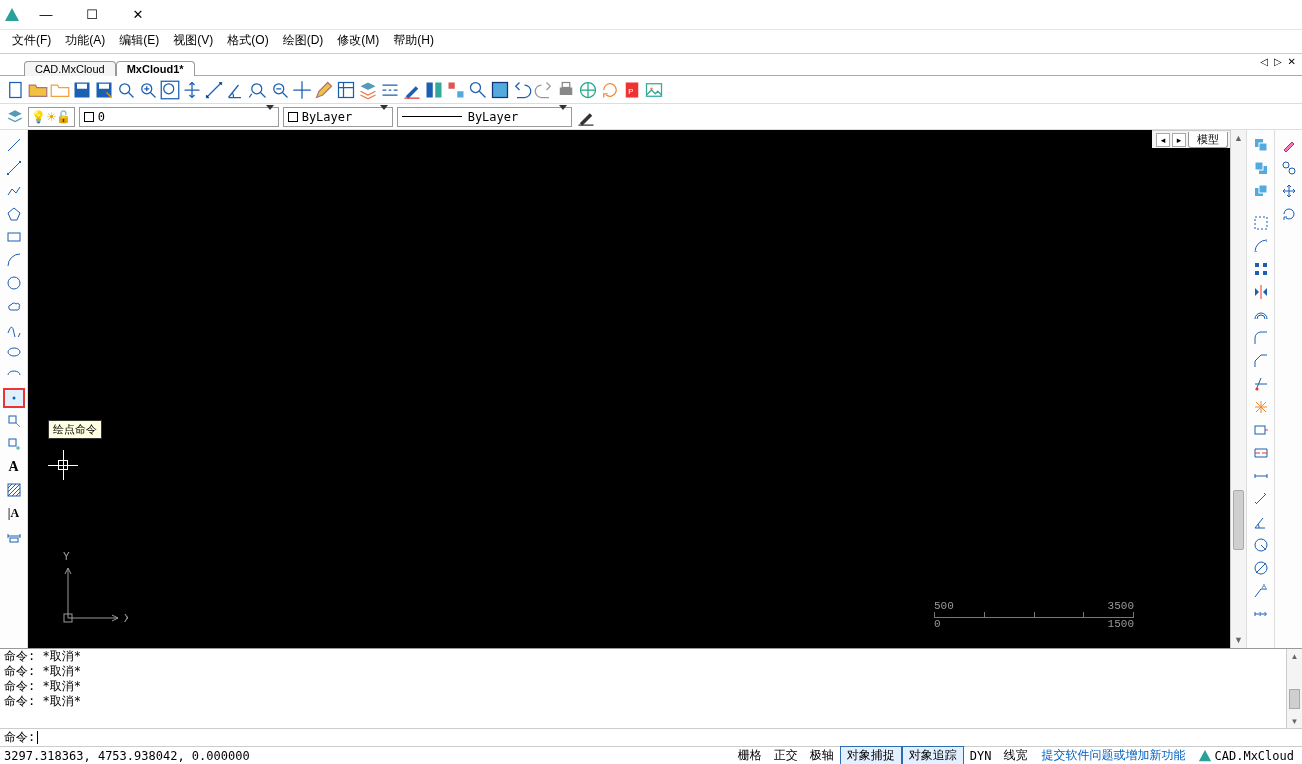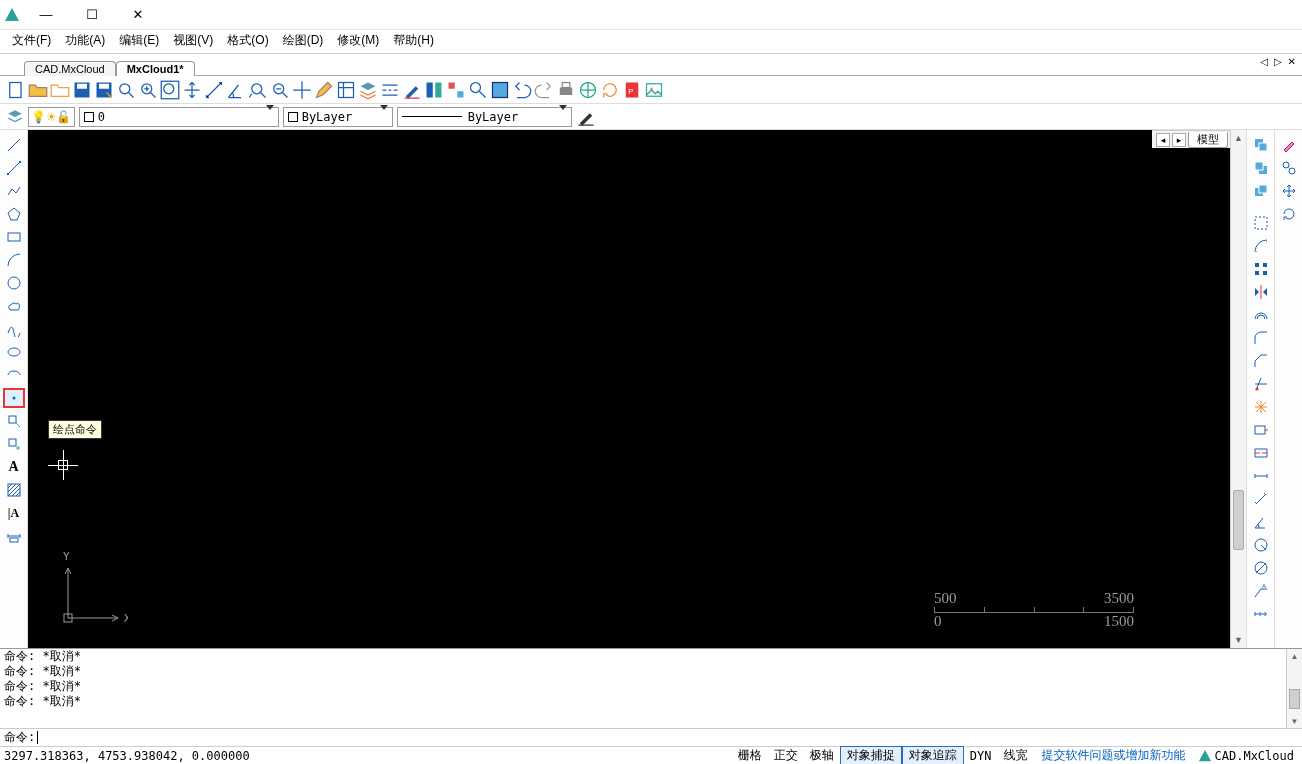--- a/index.html
+++ b/index.html
@@ -117,21 +117,21 @@
 
 .canvas-wrap{flex:1;display:flex;flex-direction:row;position:relative;background:#000;}
 .canvas{flex:1;background:#000;position:relative;overflow:hidden;}
 .crosshair{position:absolute;left:20px;top:320px;width:30px;height:30px;}
 .crosshair .box{position:absolute;left:10px;top:10px;width:10px;height:10px;border:1px solid #fff;}
 .crosshair .h{position:absolute;top:15px;left:0;width:30px;height:1px;background:#fff;}
 .crosshair .v{position:absolute;left:15px;top:0;width:1px;height:30px;background:#fff;}
 .tooltip{position:absolute;left:20px;top:290px;background:#ffffe1;border:1px solid #333;padding:1px 4px;font-size:11px;color:#000;}
 .ucs{position:absolute;left:20px;bottom:18px;color:#999;font-family:monospace;font-size:11px;}
 .ucs svg{display:block;}
-.scale-ruler{position:absolute;right:18px;bottom:18px;color:#9a9a9a;font-size:15px;font-family:Liberation Serif, serif;}
+.scale-ruler{position:absolute;right:18px;bottom:18px;color:#9a9a9a;font-size:11px;font-family:Liberation Mono, monospace;}
 .scale-ruler .bar{height:6px;border:1px solid #777;border-top:none;display:flex;}
 .scale-ruler .bar div{flex:1;border-right:1px solid #777;}
 .scale-ruler .labels{display:flex;justify-content:space-between;}
 .vscroll{width:16px;background:#f4f4f4;border-left:1px solid #ccc;position:relative;}
 .vscroll .thumb{position:absolute;left:2px;right:2px;top:360px;height:60px;background:#cfcfcf;border:1px solid #aaa;border-radius:2px;}
 .vscroll .arr{position:absolute;left:0;right:0;height:16px;display:flex;align-items:center;justify-content:center;color:#666;font-size:9px;}
 
 .model-tabs{height:18px;background:#f4f4f4;border-top:1px solid #ccc;display:flex;align-items:center;font-size:11px;padding-left:4px;gap:2px;}
 .model-tabs .navbtn{width:14px;height:14px;border:1px solid #aaa;display:flex;align-items:center;justify-content:center;font-size:9px;background:#fff;}
 .model-tab{border:1px solid #999;border-top:none;padding:0 8px;background:#fff;border-radius:0 0 3px 3px;}

